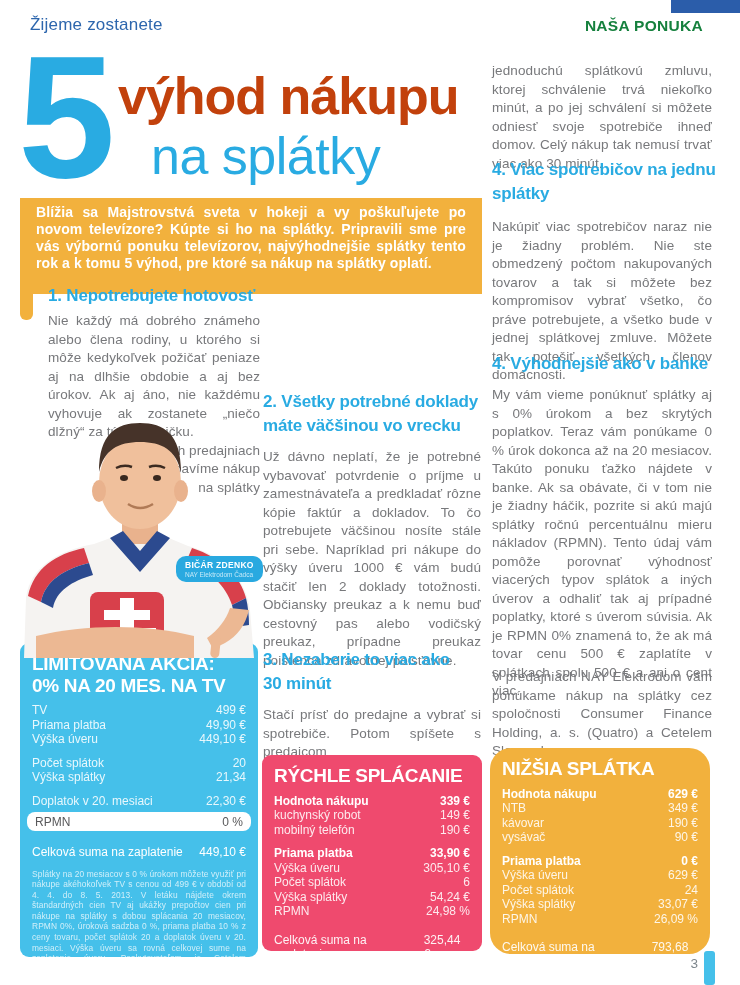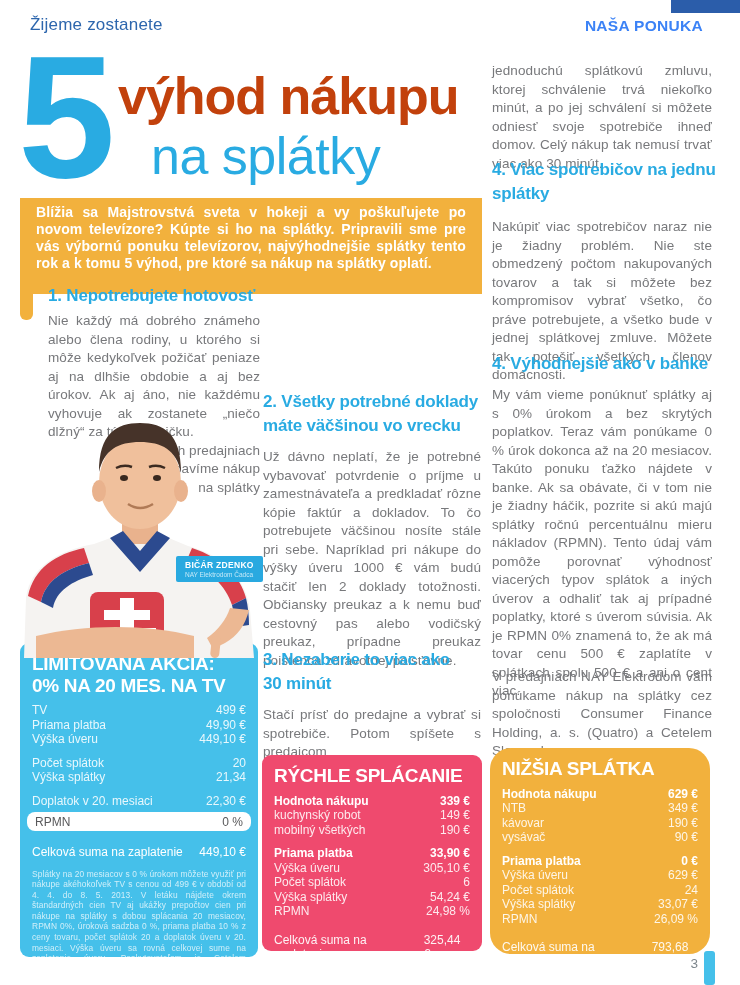--- a/index.html
+++ b/index.html
@@ -5,21 +5,21 @@
   html,body { margin:0; padding:0; background:#fff; }
   .page {
     position:relative; width:740px; height:985px; background:#ffffff;
     font-family:"Liberation Sans", sans-serif; overflow:hidden;
   }
   .abs { position:absolute; }
 
   
   .corner-bar { left:671px; top:0; width:69px; height:13px; background:#2b5daa; }
   .tagline { left:30px; top:15px; font-size:17px; color:#2d66ad; font-weight:500; letter-spacing:0.2px; }
-  .section-label { right:37px; top:17px; font-size:15.5px; color:#3b82f6; font-weight:bold; letter-spacing:0.3px; }
+  .section-label { right:37px; top:17px; font-size:15.5px; color:#15803d; font-weight:bold; letter-spacing:0.3px; }
 
   
   .big-num { left:18px; top:36px; font-size:175px; line-height:0.92; font-weight:bold; color:#29abe2; }
   .hl1 { left:118px; top:66px; font-size:52px; font-weight:bold; color:#c2410c; letter-spacing:-1px; }
   .hl2 { left:121px; top:126px; font-size:52px; font-weight:normal; color:#29abe2; letter-spacing:-0.5px;margin-left:30px; }
 
   
   .intro-box {
     left:20px; top:198px; width:462px; min-height:74px; box-sizing:border-box;
     background:#f2b13d; color:#ffffff; font-weight:bold; font-size:14px; line-height:17px;
@@ -49,21 +49,21 @@
   .total-row { display:flex; justify-content:space-between; font-size:12px; line-height:14.5px; margin-top:14px; color:#ffffff; }
   .promo-yellow .total-row, .promo-pink .total-row { color:rgba(255,255,255,0.92); }
   .fine-print {
     margin-top:9px; font-size:8.4px; line-height:10.6px; color:rgba(255,255,255,0.75);
     text-align:justify; letter-spacing:0.1px;
   }
 
   
   .photo { left:16px; top:398px; width:248px; height:260px; z-index:3; }
   .badge {
-    left:176px; top:556px; z-index:4; background:#29a9e0; border-radius:2px;
+    left:176px; top:556px; z-index:4; background:#29a9e0; border-radius:10px;
     padding:4px 9px 4px 9px; color:#fff;
   }
   .badge .name { font-size:8.5px; font-weight:bold; letter-spacing:0.3px; display:block; }
   .badge .store { font-size:6.5px; color:#c4e9f8; display:block; margin-top:1px; }
 
   
   .page-num { left:668px; top:956px; width:30px; text-align:right; font-size:13.5px; color:#7d868c; }
   .footer-bar { left:704px; top:951px; width:11px; height:34px; background:#45c0ea; border-radius:3px; }
 </style>
 </head>
@@ -203,21 +203,21 @@
           <span class="lbl">Hodnota nákupu</span>
           <span class="val">339 €</span>
         </div>
 
         <div class="row">
           <span class="lbl">kuchynský robot</span>
           <span class="val">149 €</span>
         </div>
 
         <div class="row">
-          <span class="lbl">mobilný všetkých</span>
+          <span class="lbl">mobilný telefón</span>
           <span class="val">190 €</span>
         </div>
 
         <div class="row bold gap">
           <span class="lbl">Priama platba</span>
           <span class="val">33,90 €</span>
         </div>
 
         <div class="row">
           <span class="lbl">Výška úveru</span>

